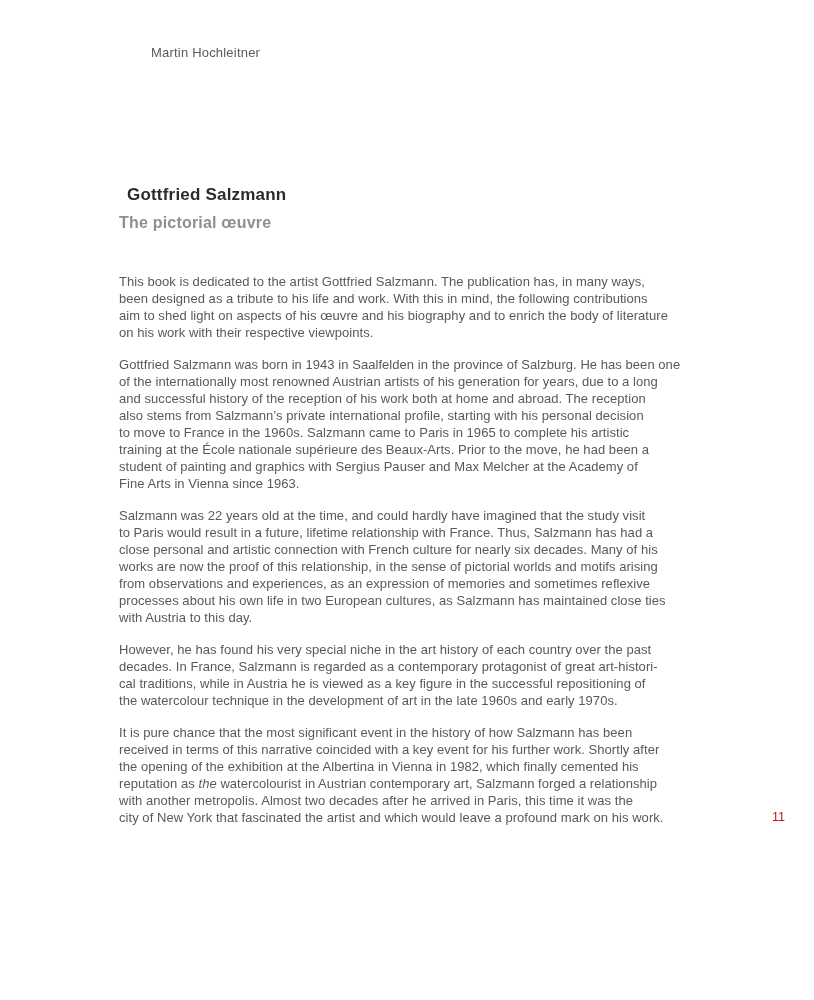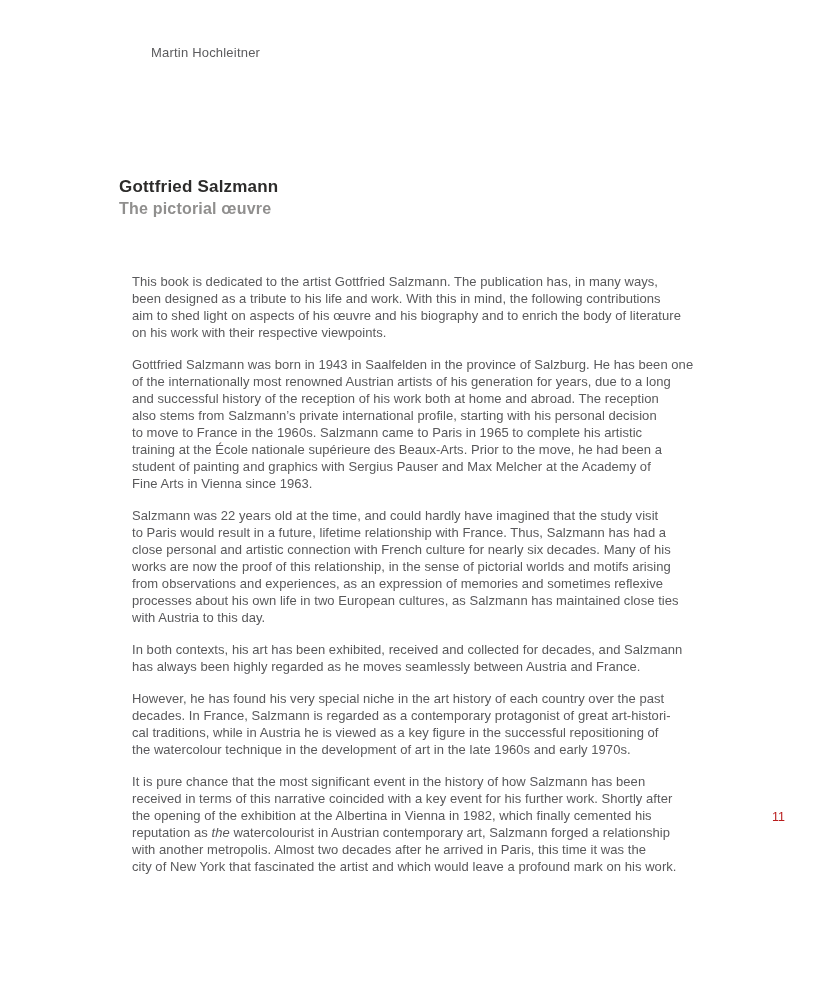--- a/index.html
+++ b/index.html
@@ -24,21 +24,21 @@
     color: #5b5b5d;
     letter-spacing: 0.2px;
     margin-left: 32px;
   }
   .article-header {
     position: absolute;
     left: 119px;
     top: 176px;
   }
   .article-title {
-    margin: 0;
+    margin: 8px;
     font-size: 17px;
     line-height: 21px;
     font-weight: 700;
     color: #2c2b2a;
     letter-spacing: 0.2px;
   }
   .article-subtitle {
     margin: 2px 8px 0 0;
     font-size: 16px;
     line-height: 20px;
@@ -46,21 +46,21 @@
     color: #908f8e;
     letter-spacing: 0.2px;
   }
   .article-body {
     position: absolute;
     left: 119px;
     top: 273px;
     width: 640px;
   }
   .article-body p {
-    margin: 0 0 15px 13px;
+    margin: 0 0 15px 0;
     font-size: 13px;
     line-height: 17px;
     color: #59595b;
     letter-spacing: 0.05px;
     white-space: pre-line;
   }
   .article-body em {
   }
   .page-number {
     position: absolute;
@@ -95,22 +95,20 @@
 training at the École nationale supérieure des Beaux-Arts. Prior to the move, he had been a
 student of painting and graphics with Sergius Pauser and Max Melcher at the Academy of
 Fine Arts in Vienna since 1963.</p>
     <p>Salzmann was 22 years old at the time, and could hardly have imagined that the study visit
 to Paris would result in a future, lifetime relationship with France. Thus, Salzmann has had a
 close personal and artistic connection with French culture for nearly six decades. Many of his
 works are now the proof of this relationship, in the sense of pictorial worlds and motifs arising
 from observations and experiences, as an expression of memories and sometimes reflexive
 processes about his own life in two European cultures, as Salzmann has maintained close ties
 with Austria to this day.</p>
-    <p>In both contexts, his art has been exhibited, received and collected for decades, and Salzmann
-has always been highly regarded as he moves seamlessly between Austria and France.</p>
     <p>However, he has found his very special niche in the art history of each country over the past
 decades. In France, Salzmann is regarded as a contemporary protagonist of great art-histori-
 cal traditions, while in Austria he is viewed as a key figure in the successful repositioning of
 the watercolour technique in the development of art in the late 1960s and early 1970s.</p>
     <p><span>It is pure chance that the most significant event in the history of how Salzmann has been
 received in terms of this narrative coincided with a key event for his further work. Shortly after
 the opening of the exhibition at the Albertina in Vienna in 1982, which finally cemented his
 reputation as </span><em>the</em><span> watercolourist in Austrian contemporary art, Salzmann forged a relationship
 with another metropolis. Almost two decades after he arrived in Paris, this time it was the
 city of New York that fascinated the artist and which would leave a profound mark on his work.</span></p>

